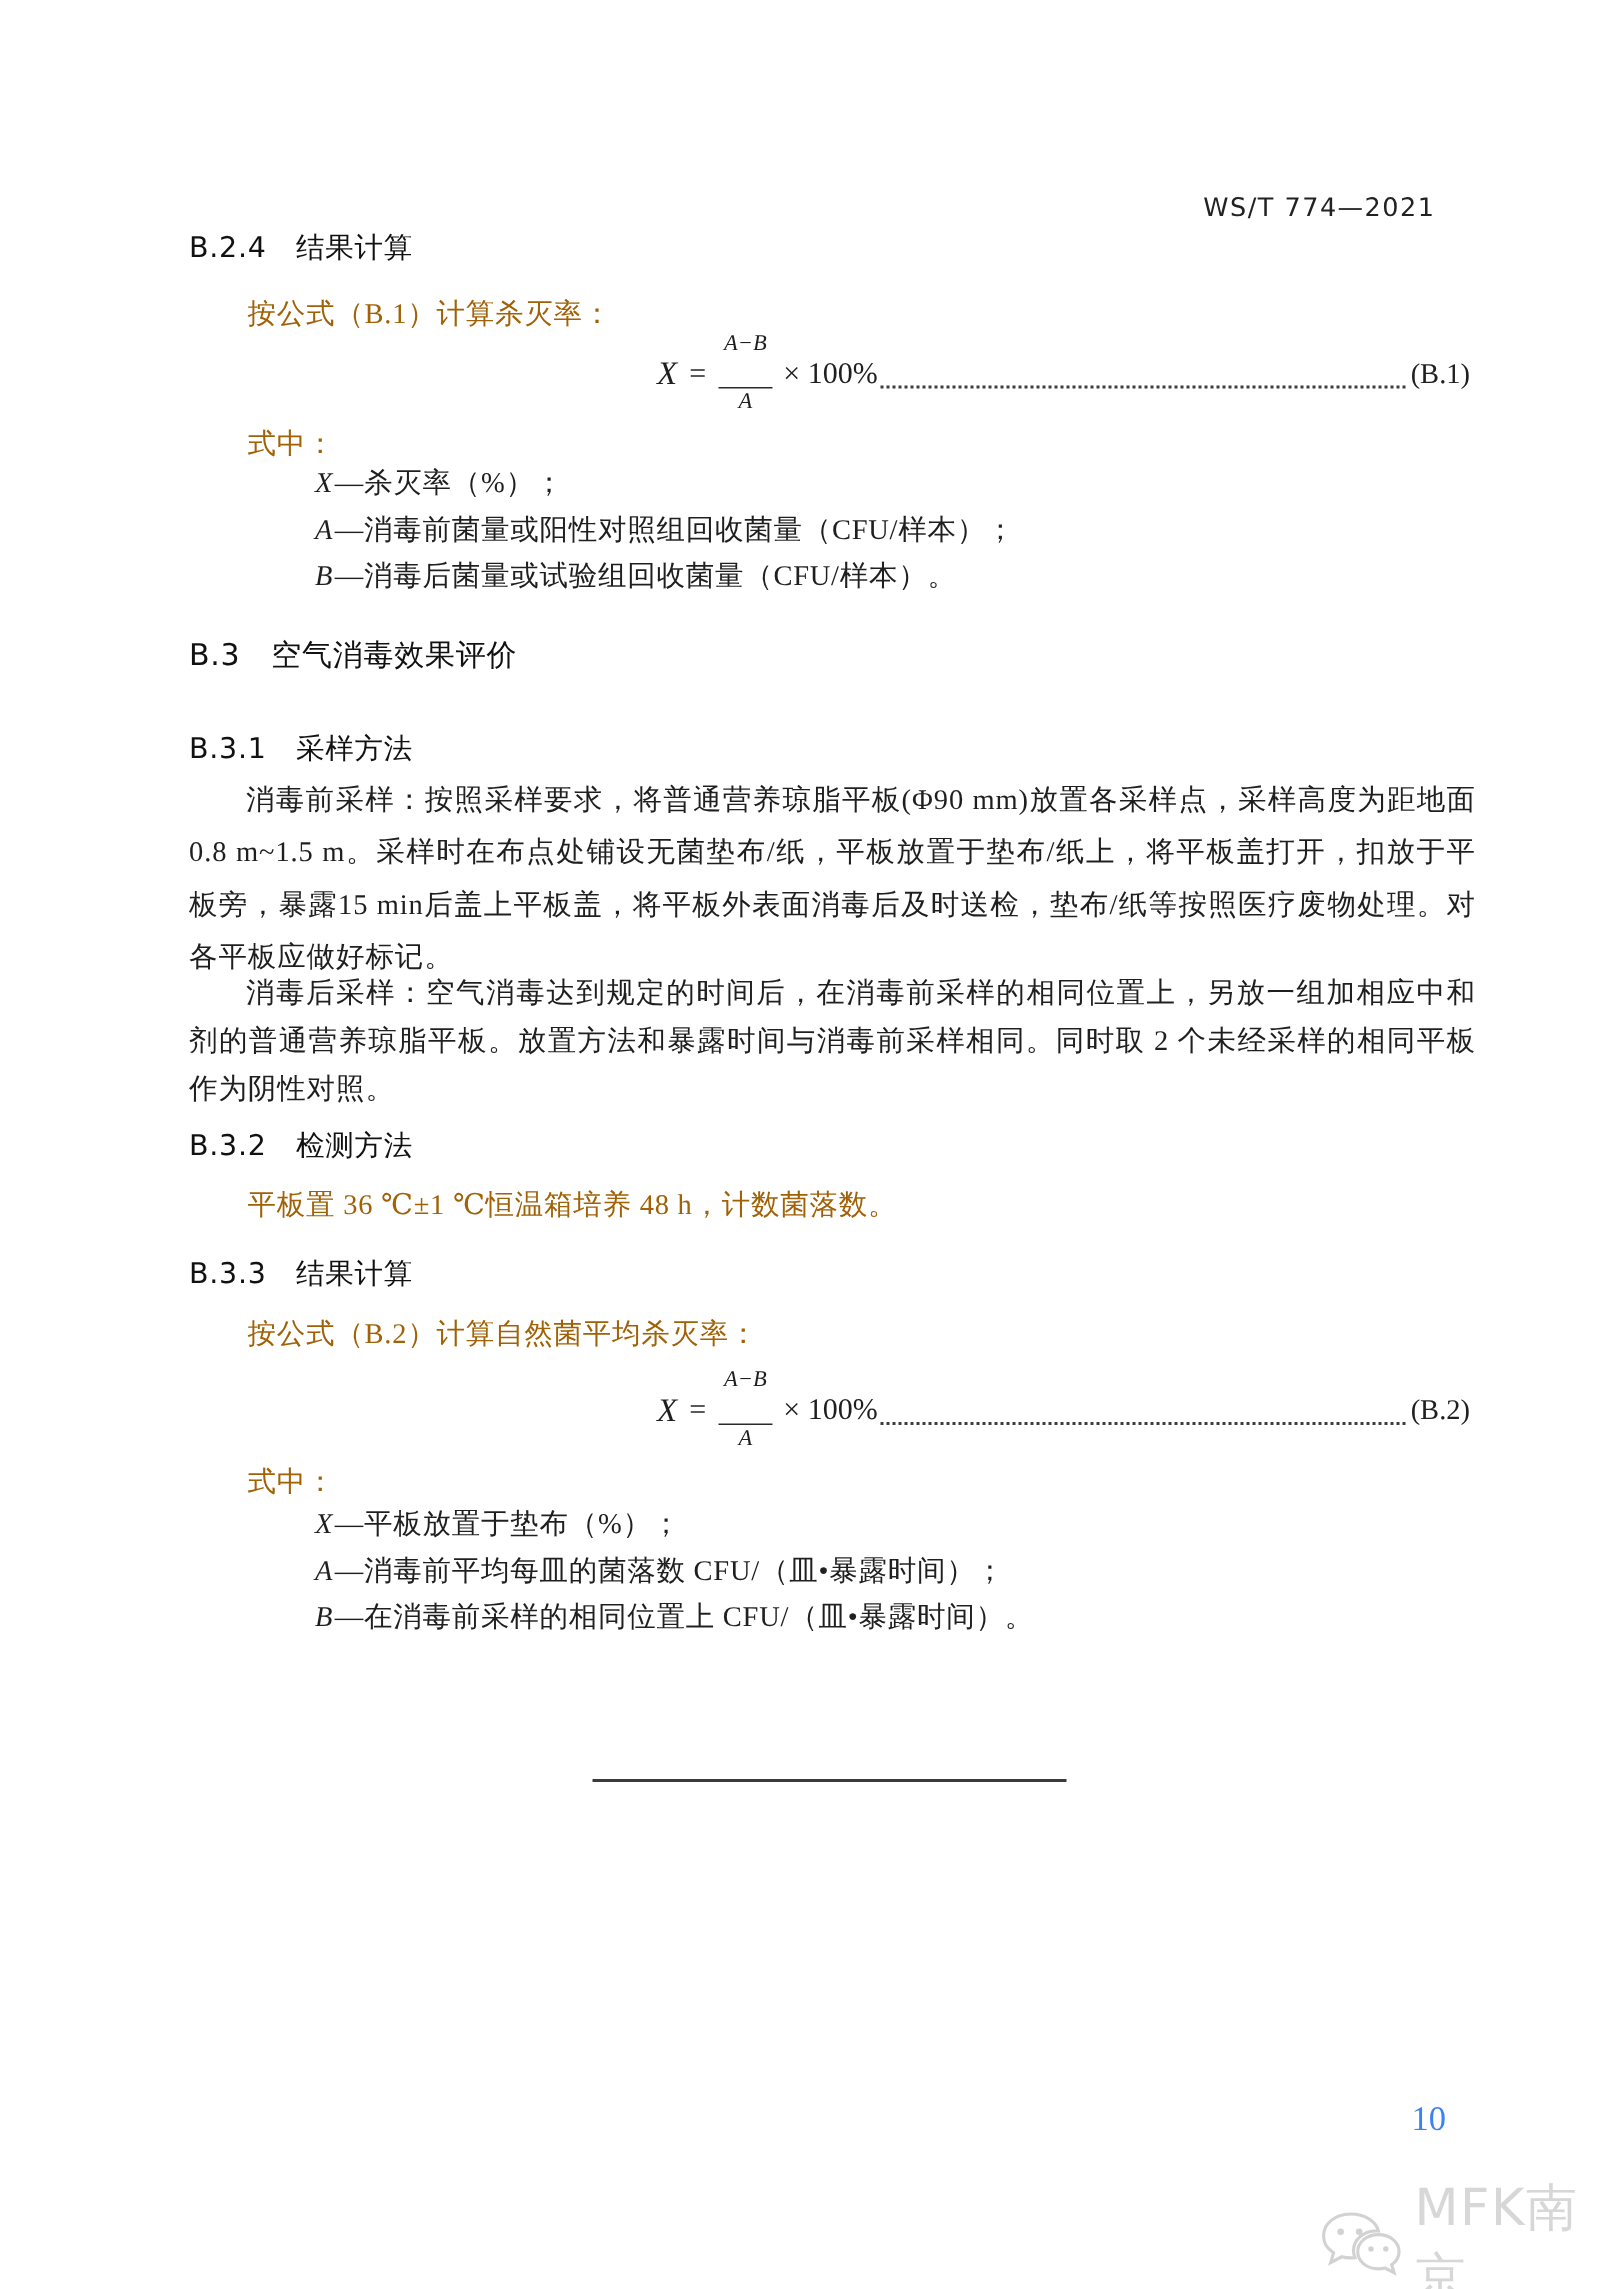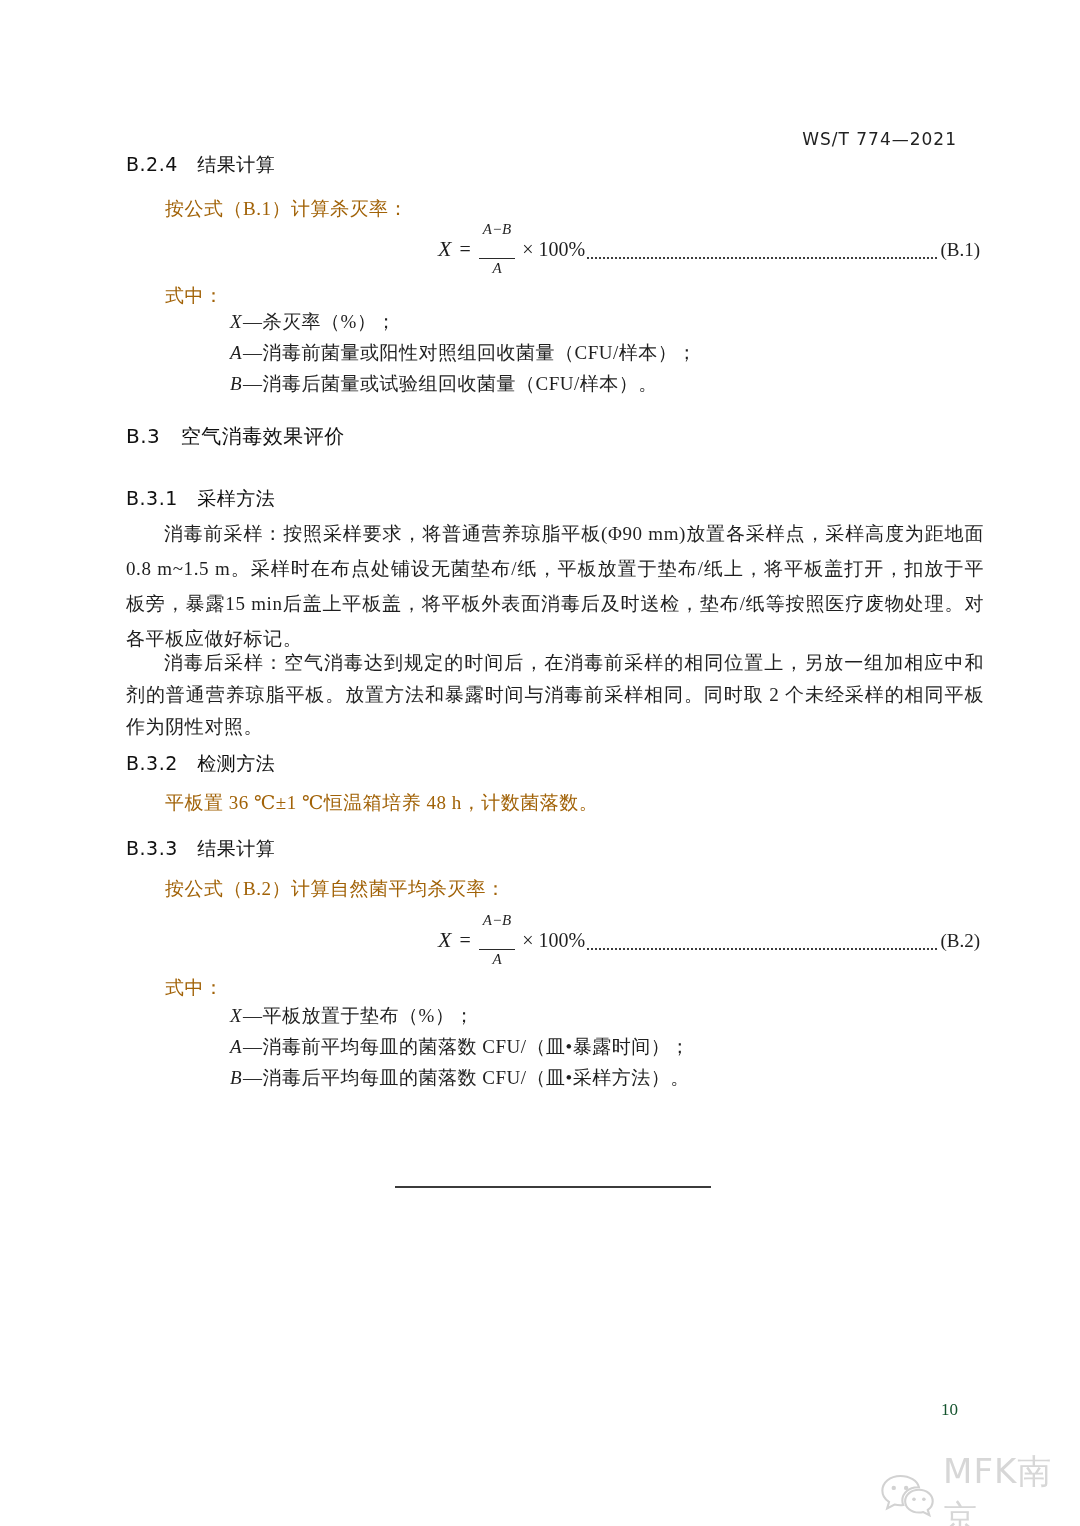--- a/index.html
+++ b/index.html
@@ -17,42 +17,42 @@
     font-family:"DejaVu Sans","Liberation Sans",sans-serif;
     font-weight:400; font-size:19px; color:#111; letter-spacing:0.5px;
   }
   .body-line { font-size:19px; color:#a16207; letter-spacing:0.5px; }
   .para {
     left:126px; width:858px; margin:0; font-size:19px; color:#1f1f1f;
     text-indent:2em; text-align:justify; letter-spacing:0.6px;
   }
   .p1 { line-height:35px; }
   .p2 { line-height:32px; }
-  .defline { left:230px; font-size:19px; letter-spacing:0.5px; }
+  .defline { left:210px; font-size:19px; letter-spacing:0.5px; }
   .dsym { font-style:italic; font-family:"Liberation Serif",serif; margin-right:1px; }
   .formula-row {
     left:126px; width:854px; height:46px; display:flex; align-items:center;
     padding-left:312px; box-sizing:border-box;
   }
   .fvar { font-style:italic; font-size:22px; }
   .feq { font-size:20px; margin:0 8px; }
   .frac { display:inline-flex; flex-direction:column; align-items:center; line-height:1.05; }
   .frac .num {
     font-style:italic; font-size:15px; padding:0 4px 20px;
     border-bottom:1.6px solid #2a2a2a;
   }
   .frac .den { font-style:italic; font-size:15px; padding-top:2px; }
   .fmult { font-size:20px; margin-left:7px; white-space:nowrap; }
   .dots {
     flex:1; height:0; border-bottom:2px dotted #3d3d3d;
     align-self:center; position:relative; top:9px; margin:0 3px 0 2px;
   }
   .flabel { font-size:19px; white-space:nowrap; position:relative; top:1px; }
   .endrule { top:1186px; left:395px; width:316px; height:2px; background:#3b3b3b; }
-  .pagenum { top:1400px; left:941px; font-size:17px; color:#14532d;text-align:right; }
+  .pagenum { top:1400px; left:941px; font-size:23px; color:#3b82f6;text-align:right; }
   .watermark {
     top:1449px; left:880px; display:flex; align-items:center; gap:8px;
     color:#d7d7d7;
   }
   .watermark .wm-text {
     font-family:"DejaVu Sans","Liberation Sans",sans-serif;
     font-size:34px; letter-spacing:1px; color:#d7d7d7;
   }
 </style>
 </head>
@@ -102,21 +102,21 @@
       <span class="den">A</span>
     </span>
     <span class="fmult">× 100%</span>
     <span class="dots"></span>
     <span class="flabel">(B.2)</span>
   </div>
 
   <div class="abs body-line" style="top:975px;left:165px">式中：</div>
   <div class="abs defline" style="top:1003px"><i class="dsym">X</i><span>—平板放置于垫布（%）；</span></div>
   <div class="abs defline" style="top:1034px"><i class="dsym">A</i><span>—消毒前平均每皿的菌落数 CFU/（皿•暴露时间）；</span></div>
-  <div class="abs defline" style="top:1065px"><i class="dsym">B</i><span>—消毒后平均每皿的菌落数 CFU/（皿•采样方法）。</span></div>
+  <div class="abs defline" style="top:1065px"><i class="dsym">B</i><span>—在消毒前采样的相同位置上 CFU/（皿•暴露时间）。</span></div>
 
   <div class="abs endrule"></div>
 
   <div class="abs pagenum">10</div>
 
   <div class="abs watermark">
     <svg width="58" height="50" viewBox="0 0 58 50" aria-hidden="true">
       <path d="M21.5 5 C10.5 5 2.5 11.8 2.5 20.5 c0 4.9 2.7 9 7 11.8 l-2 6.8 7.8-4.1 c2 .5 4 .8 6.2 .8 1 0 2-.06 3-.2 -0.6-1.5-1-3.1-1-4.8 0-8 7.3-14 16-14 .5 0 1 .02 1.5 .06 C39.4 10 31.3 5 21.5 5 Z" fill="none" stroke="#d2d2d2" stroke-width="2.2"></path>
       <path d="M41 19.5 c-8.3 0-14.5 5.3-14.5 12 0 6.7 6.2 12 14.5 12 1.6 0 3.2-.2 4.6-.6 l6.4 3.3 -1.7-5.6 c3.2-2.2 5.2-5.6 5.2-9.1 0-6.7-6.2-12-14.5-12 Z" fill="none" stroke="#d2d2d2" stroke-width="2.2"></path>
       <circle cx="14.5" cy="17.5" r="2.3" fill="#d2d2d2"></circle>

